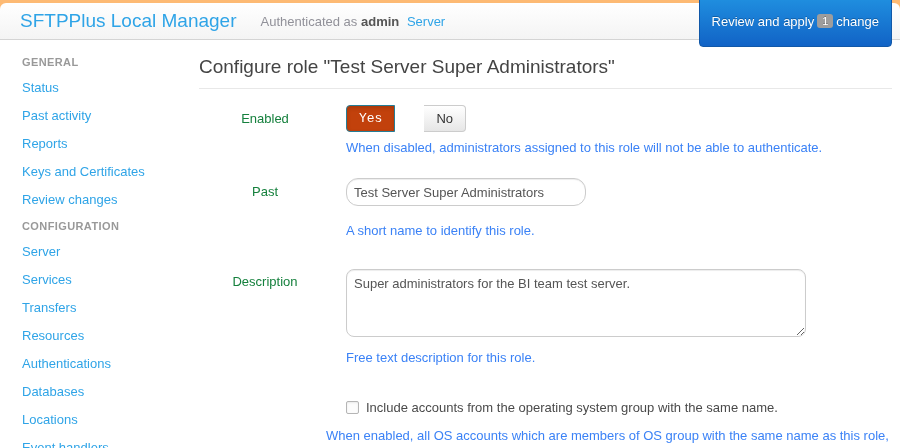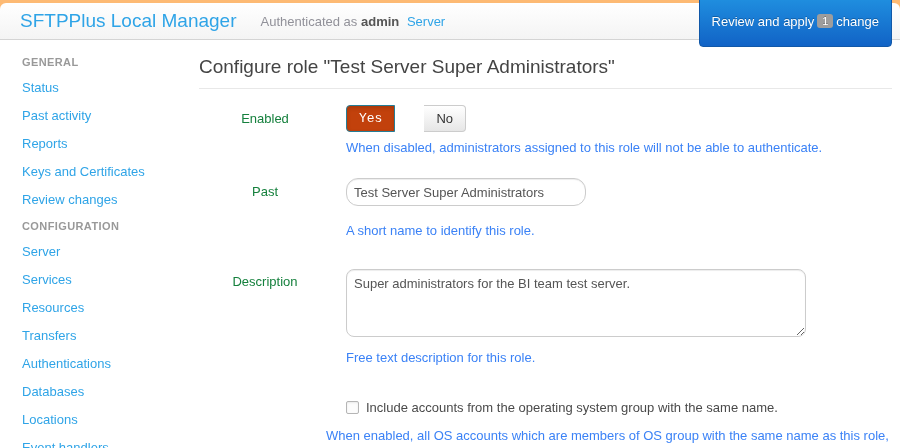--- a/index.html
+++ b/index.html
@@ -95,22 +95,22 @@
   <div class="sidebar">
     <div class="side-header">GENERAL</div>
     <div class="side-item">Status</div>
     <div class="side-item">Past activity</div>
     <div class="side-item">Reports</div>
     <div class="side-item">Keys and Certificates</div>
     <div class="side-item">Review changes</div>
     <div class="side-header">CONFIGURATION</div>
     <div class="side-item">Server</div>
     <div class="side-item">Services</div>
+    <div class="side-item">Transfers</div>
     <div class="side-item">Resources</div>
-    <div class="side-item">Transfers</div>
     <div class="side-item">Authentications</div>
     <div class="side-item">Databases</div>
     <div class="side-item">Locations</div>
     <div class="side-item">Event handlers</div>
   </div>
 
   <div class="main">
     <div class="page-title">Configure role "Test Server Super Administrators"</div>
     <hr>
 

